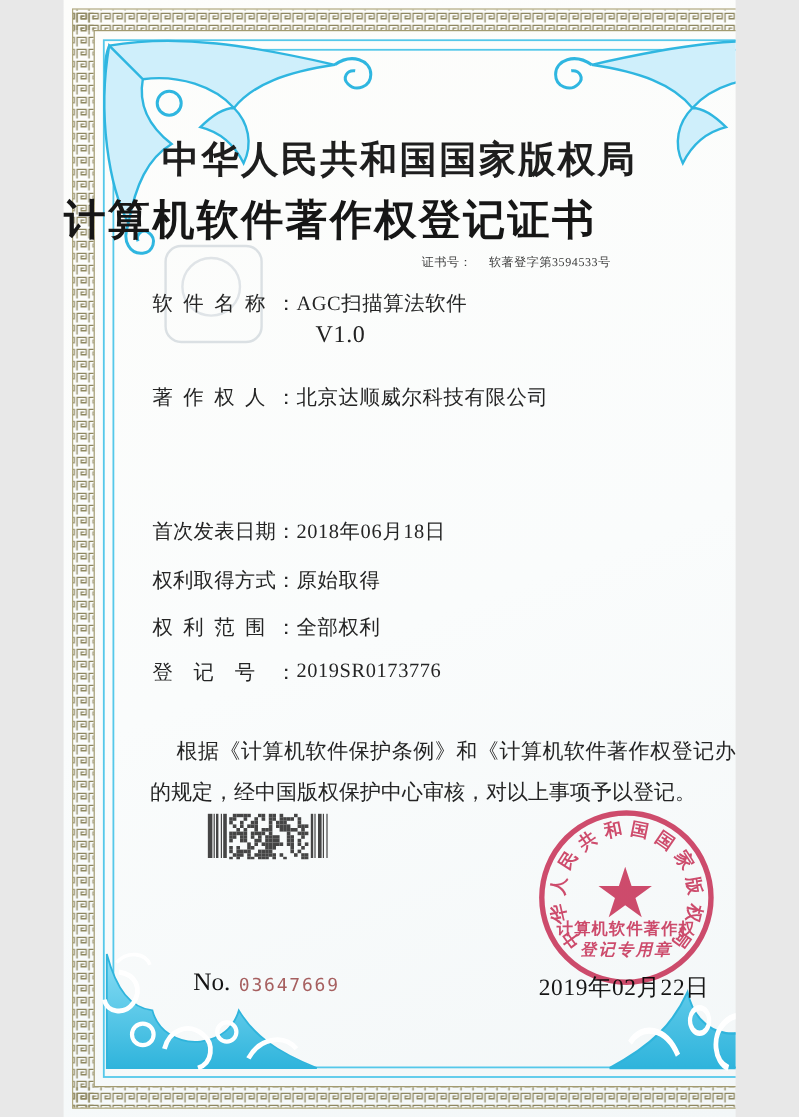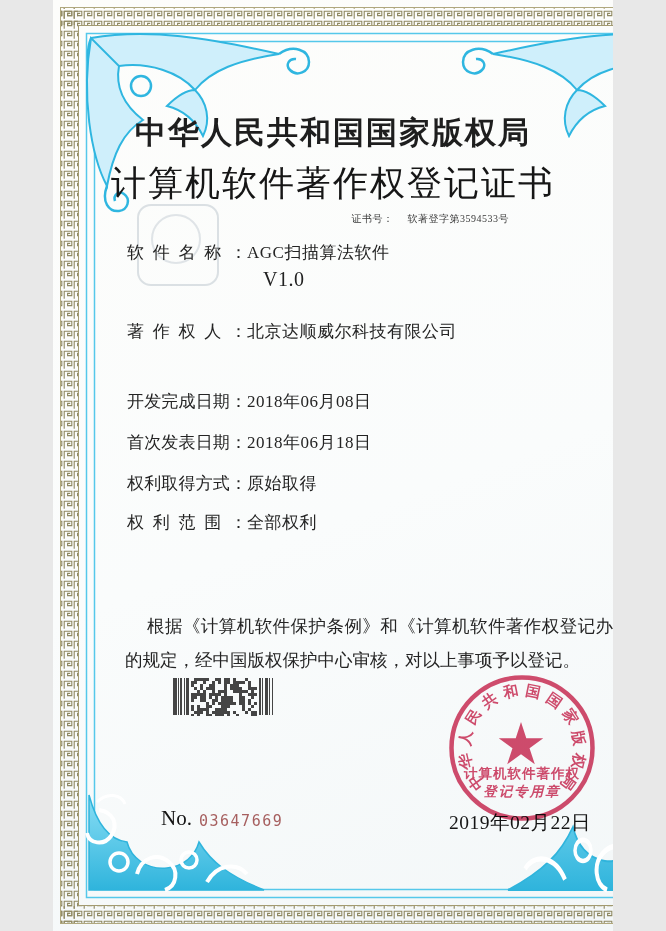--- a/index.html
+++ b/index.html
@@ -5,21 +5,21 @@
   html,body{margin:0;padding:0;background:#e8e8e8;}
   .page{
     position:relative; width:560px; height:931px; margin:0 auto;
     background:linear-gradient(160deg,#fdfdfb 0%, #fafcfc 55%, #f3f7f8 100%);
     font-family:"Liberation Serif","DejaVu Serif",serif;
     color:#222; overflow:hidden;
   }
   .abs{position:absolute;}
   svg.frame{position:absolute;left:0;top:0;}
   .authority{top:112px;left:0;right:0;text-align:center;font-size:31px;font-weight:700;letter-spacing:2px;color:#1e1e1e;}
-  .title{top:160px;left:0;right:0;text-align:center;font-size:35px;font-weight:400;letter-spacing:2px;color:#161616;}
+  .title{top:160px;left:0;right:0;text-align:left;font-size:35px;font-weight:700;letter-spacing:2px;color:#161616;}
   .certline{top:212px;right:104px;font-size:10px;color:#3a3a3a;letter-spacing:.5px;}
   .certline .gap{display:inline-block;width:14px;}
   .row{left:74px;font-size:17px;color:#242424;}
   .lab{display:inline-block;width:120px;text-align:justify;text-align-last:justify;-moz-text-align-last:justify;font-weight:500;}
   .val{display:inline-block;vertical-align:top;letter-spacing:.5px;}
   .val2{left:210px;font-size:20px;letter-spacing:.5px;}
   .statement{left:72px;top:591px;width:524px;font-size:17.5px;line-height:34px;text-indent:22px;text-align:justify;color:#242424;}
   .ghost{left:84px;top:204px;width:78px;height:78px;border:2px solid rgba(150,165,178,.32);border-radius:14px;}
   .ghost::after{content:"";position:absolute;left:12px;top:8px;width:46px;height:46px;border:2px solid rgba(150,165,178,.28);border-radius:50%;}
   .no-label{left:108px;top:806px;font-size:21px;color:#141414;}
@@ -93,36 +93,36 @@
 
   <div class="abs row" style="top:241px">
     <span class="lab">软件名称：</span><span class="val">AGC扫描算法软件</span>
   </div>
   <div class="abs val2" style="top:268px">V1.0</div>
 
   <div class="abs row" style="top:320px">
     <span class="lab">著作权人：</span><span class="val">北京达顺威尔科技有限公司</span>
   </div>
 
-  <div class="abs row" style="top:390px">
-    <span class="lab">开发完成日期：</span><span class="val">2018年06月08日</span>
-  </div>
 
   <div class="abs row" style="top:431px">
     <span class="lab">首次发表日期：</span><span class="val">2018年06月18日</span>
   </div>
 
   <div class="abs row" style="top:472px">
     <span class="lab">权利取得方式：</span><span class="val">原始取得</span>
   </div>
 
   <div class="abs row" style="top:511px">
     <span class="lab">权利范围：</span><span class="val">全部权利</span>
   </div>
 
+  <div class="abs row" style="top:549px">
+    <span class="lab">登记号：</span><span class="val">2019SR0173776</span>
+  </div>
 
   <p class="abs statement">根据《计算机软件保护条例》和《计算机软件著作权登记办法》的规定，经中国版权保护中心审核，对以上事项予以登记。</p>
 
   <svg id="barcode-svg" width="102" height="38" viewBox="0 0 102 38">
       <rect x="0" y="0" width="4" height="37" fill="#454545"></rect>
       <rect x="5" y="0" width="1" height="37" fill="#454545"></rect>
       <rect x="7" y="0" width="2" height="37" fill="#454545"></rect>
       <rect x="11" y="0" width="1" height="37" fill="#454545"></rect>
       <rect x="13" y="0" width="3" height="37" fill="#454545"></rect>
       <rect x="86" y="0" width="2" height="37" fill="#454545"></rect>

